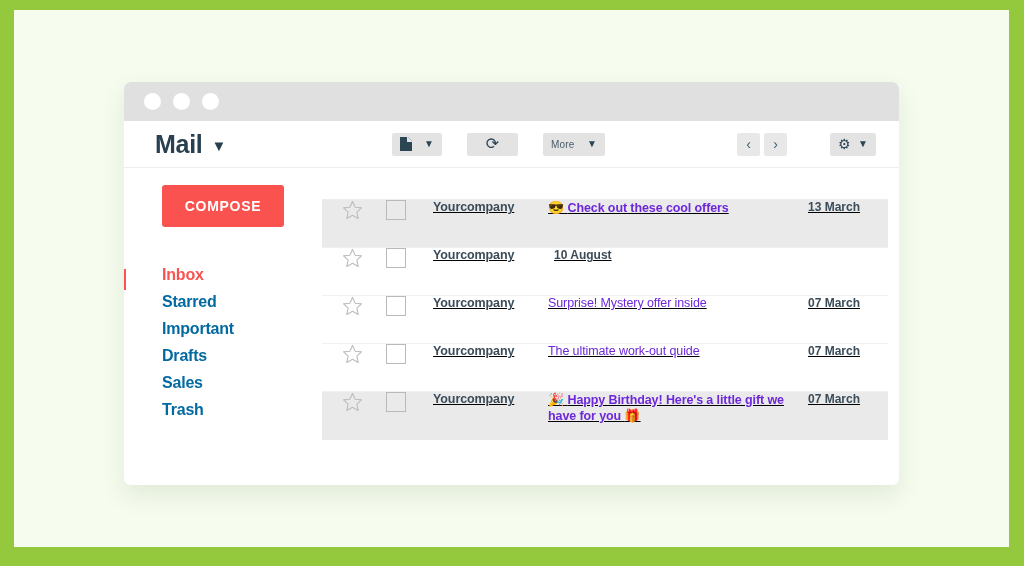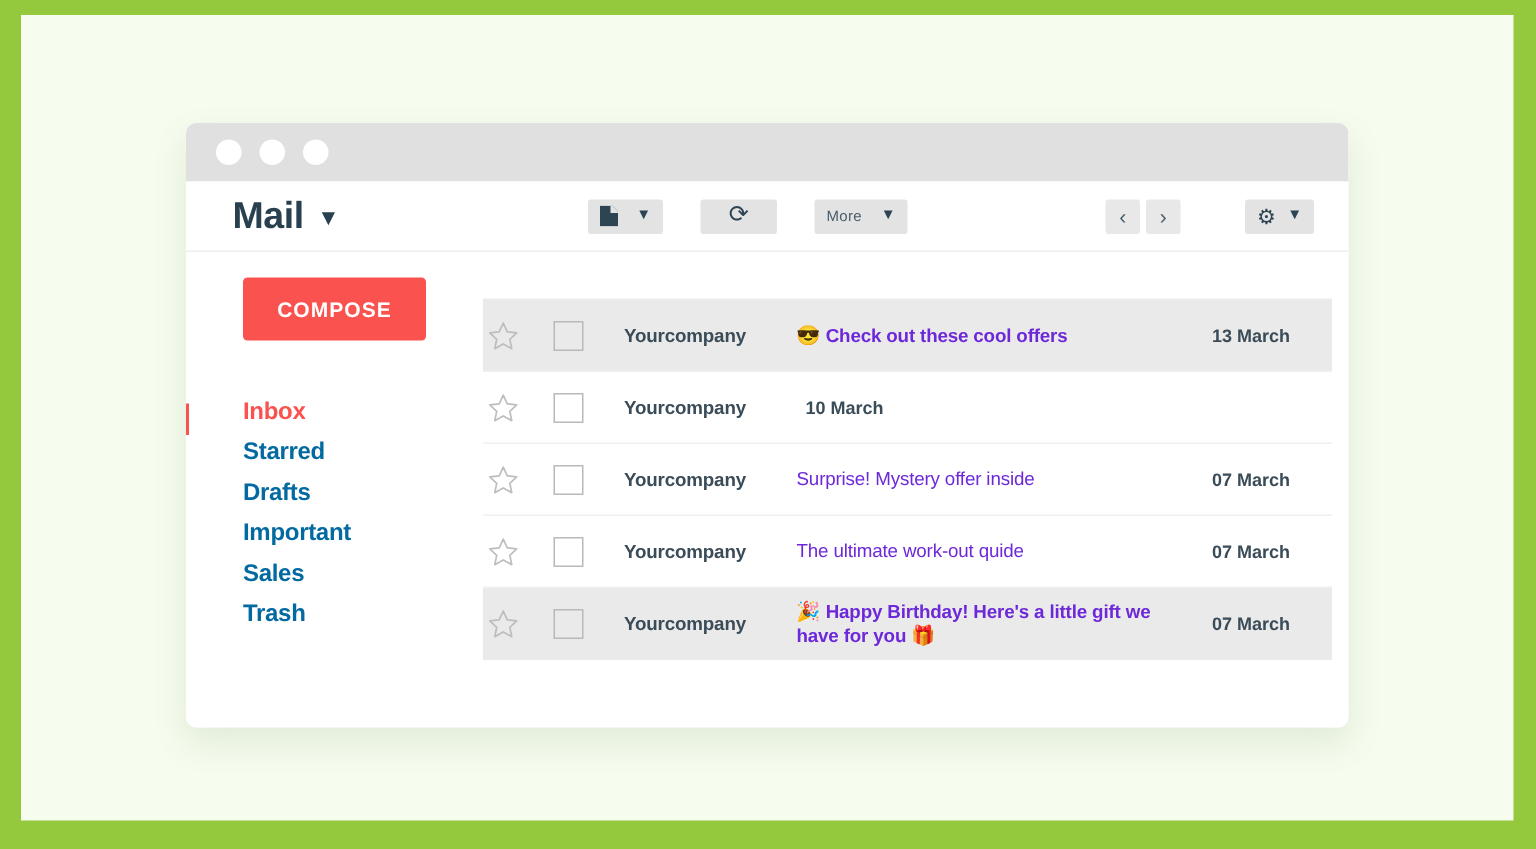--- a/index.html
+++ b/index.html
@@ -246,27 +246,28 @@
   
   #email-list {
     position: absolute;
     left: 198px;
     top: 31px;
     width: 566px;
     border-top: 1px solid #ececec;
   }
   .email-row {
     display: flex;
-    align-items: center;
+    align-items: flex-start;
     height: 48px;
     box-sizing: border-box;
-    padding-left: 3px;
+    padding-left: 20px;
     background: #ffffff;
     border-bottom: 1px solid #f0f0f0;
     cursor: pointer;
+    text-decoration: underline;
   }
   .email-row.highlight {
     background: #eaeaea;
   }
   .email-row:last-child { border-bottom: none; }
 
   .star-cell {
     width: 44px;
     display: flex;
     align-items: center;
@@ -369,22 +370,22 @@
     </div>
 
     <div id="mail-body">
       <div id="active-marker"></div>
 
       <div id="sidebar">
         <button id="compose-btn">COMPOSE</button>
         <div id="folder-list">
             <div class="folder-item active">Inbox</div>
             <div class="folder-item">Starred</div>
+            <div class="folder-item">Important</div>
             <div class="folder-item">Drafts</div>
-            <div class="folder-item">Important</div>
             <div class="folder-item">Sales</div>
             <div class="folder-item">Trash</div>
           </div>
       </div>
 
       <div id="email-list">
           <div class="email-row highlight">
             <div class="star-cell">
               <svg class="star" viewBox="0 0 24 23">
                 <path d="M12 1.6 L15.1 8.3 L22.3 9.1 L17 14 L18.5 21.2 L12 17.6 L5.5 21.2 L7 14 L1.7 9.1 L8.9 8.3 Z" fill="none" stroke="#bdbdbd" stroke-width="1.3" stroke-linejoin="round"></path>
@@ -400,21 +401,21 @@
           <div class="email-row">
             <div class="star-cell">
               <svg class="star" viewBox="0 0 24 23">
                 <path d="M12 1.6 L15.1 8.3 L22.3 9.1 L17 14 L18.5 21.2 L12 17.6 L5.5 21.2 L7 14 L1.7 9.1 L8.9 8.3 Z" fill="none" stroke="#bdbdbd" stroke-width="1.3" stroke-linejoin="round"></path>
               </svg>
             </div>
             <div class="cb-cell">
               <div class="checkbox"></div>
             </div>
             <div class="sender">Yourcompany</div>
-            <div class="date">10 March</div>
+            <div class="date">10 August</div>
           </div>
           <div class="email-row">
             <div class="star-cell">
               <svg class="star" viewBox="0 0 24 23">
                 <path d="M12 1.6 L15.1 8.3 L22.3 9.1 L17 14 L18.5 21.2 L12 17.6 L5.5 21.2 L7 14 L1.7 9.1 L8.9 8.3 Z" fill="none" stroke="#bdbdbd" stroke-width="1.3" stroke-linejoin="round"></path>
               </svg>
             </div>
             <div class="cb-cell">
               <div class="checkbox"></div>
             </div>

